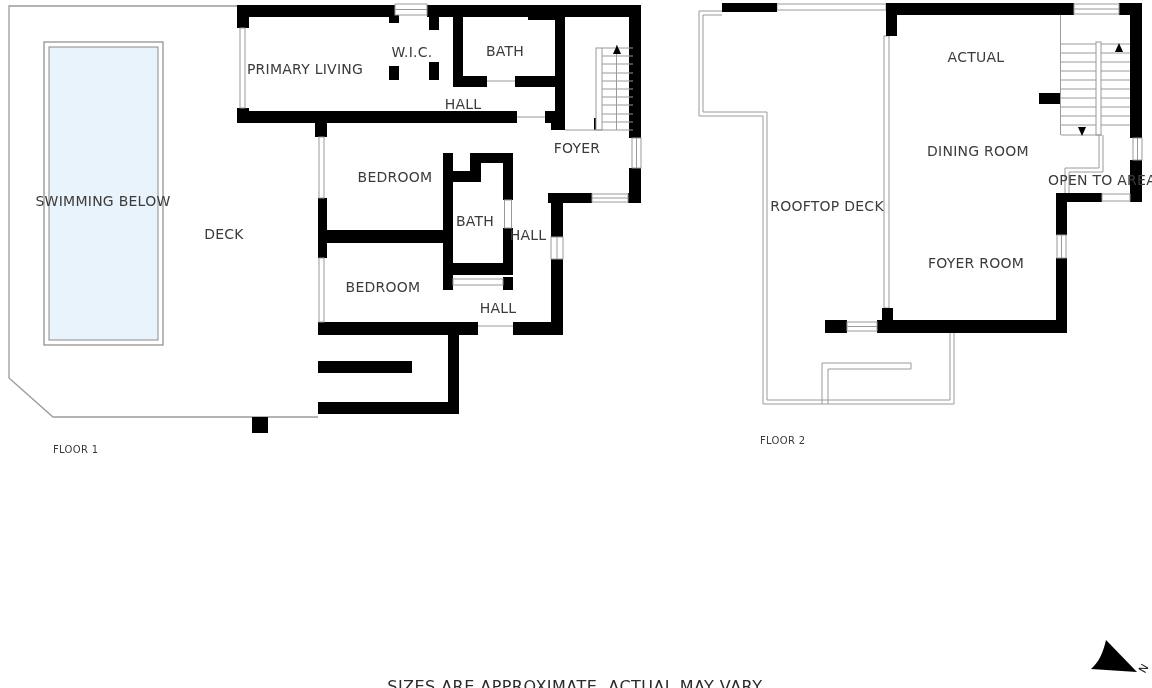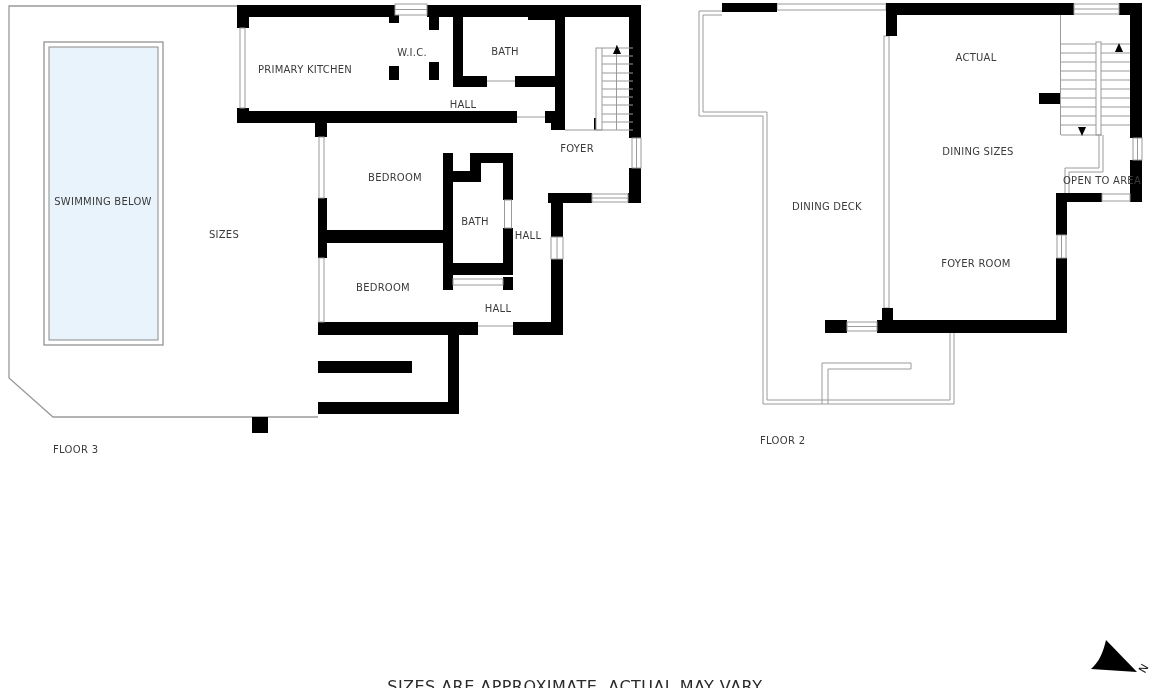--- a/index.html
+++ b/index.html
@@ -6,21 +6,21 @@
   #stage{
     position:relative;
     width:1152px;height:688px;
     background:#ffffff;
     overflow:hidden;
     font-family:"DejaVu Sans","Liberation Sans",sans-serif;
   }
   #plan-svg{position:absolute;left:0;top:0;}
   .lbl{
     position:absolute;
-    font-size:10px;
+    font-size:14px;
     letter-spacing:0.25px;
     color:#3b3b3b;
     white-space:nowrap;
     transform:translate(-50%,-50%);
   }
   .floor-lbl{
     position:absolute;
     font-size:10px;
     letter-spacing:0.3px;
     color:#3b3b3b;
@@ -211,36 +211,36 @@
     <g>
       <polyline class="tl2" points="1099,135 1099,168 1065,168 1065,193"></polyline>
       <polyline class="tl2" points="1103,135 1103,172 1069,172 1069,193"></polyline>
     </g>
   </g>
 
   <path d="M1106,640 C1103,653 1099,662 1091,669 L1137,672 Z" fill="#000"></path>
 </svg>
 
 <span class="lbl" style="left:103px;top:201px">SWIMMING BELOW</span>
-<span class="lbl" style="left:224px;top:234px">SIZES</span>
-<span class="lbl" style="left:305px;top:69px">PRIMARY KITCHEN</span>
+<span class="lbl" style="left:224px;top:234px">DECK</span>
+<span class="lbl" style="left:305px;top:69px">PRIMARY LIVING</span>
 <span class="lbl" style="left:412px;top:52px">W.I.C.</span>
 <span class="lbl" style="left:505px;top:51px">BATH</span>
 <span class="lbl" style="left:463px;top:104px">HALL</span>
 <span class="lbl" style="left:577px;top:148px">FOYER</span>
 <span class="lbl" style="left:395px;top:177px">BEDROOM</span>
 <span class="lbl" style="left:475px;top:221px">BATH</span>
 <span class="lbl" style="left:528px;top:235px">HALL</span>
 <span class="lbl" style="left:383px;top:287px">BEDROOM</span>
 <span class="lbl" style="left:498px;top:308px">HALL</span>
-<span class="floor-lbl" style="left:53px;top:449px">FLOOR 3</span>
+<span class="floor-lbl" style="left:53px;top:449px">FLOOR 1</span>
 
 <span class="lbl" style="left:976px;top:57px">ACTUAL</span>
-<span class="lbl" style="left:978px;top:151px">DINING SIZES</span>
-<span class="lbl" style="left:827px;top:206px">DINING DECK</span>
+<span class="lbl" style="left:978px;top:151px">DINING ROOM</span>
+<span class="lbl" style="left:827px;top:206px">ROOFTOP DECK</span>
 <span class="lbl" style="left:976px;top:263px">FOYER ROOM</span>
 <span class="lbl" style="left:1102px;top:180px">OPEN TO AREA</span>
 <span class="floor-lbl" style="left:760px;top:440px">FLOOR 2</span>
 
 <span class="disclaimer">SIZES ARE APPROXIMATE, ACTUAL MAY VARY.</span>
 <span class="north-n">N</span>
 
 </div>
 
 </body></html>

